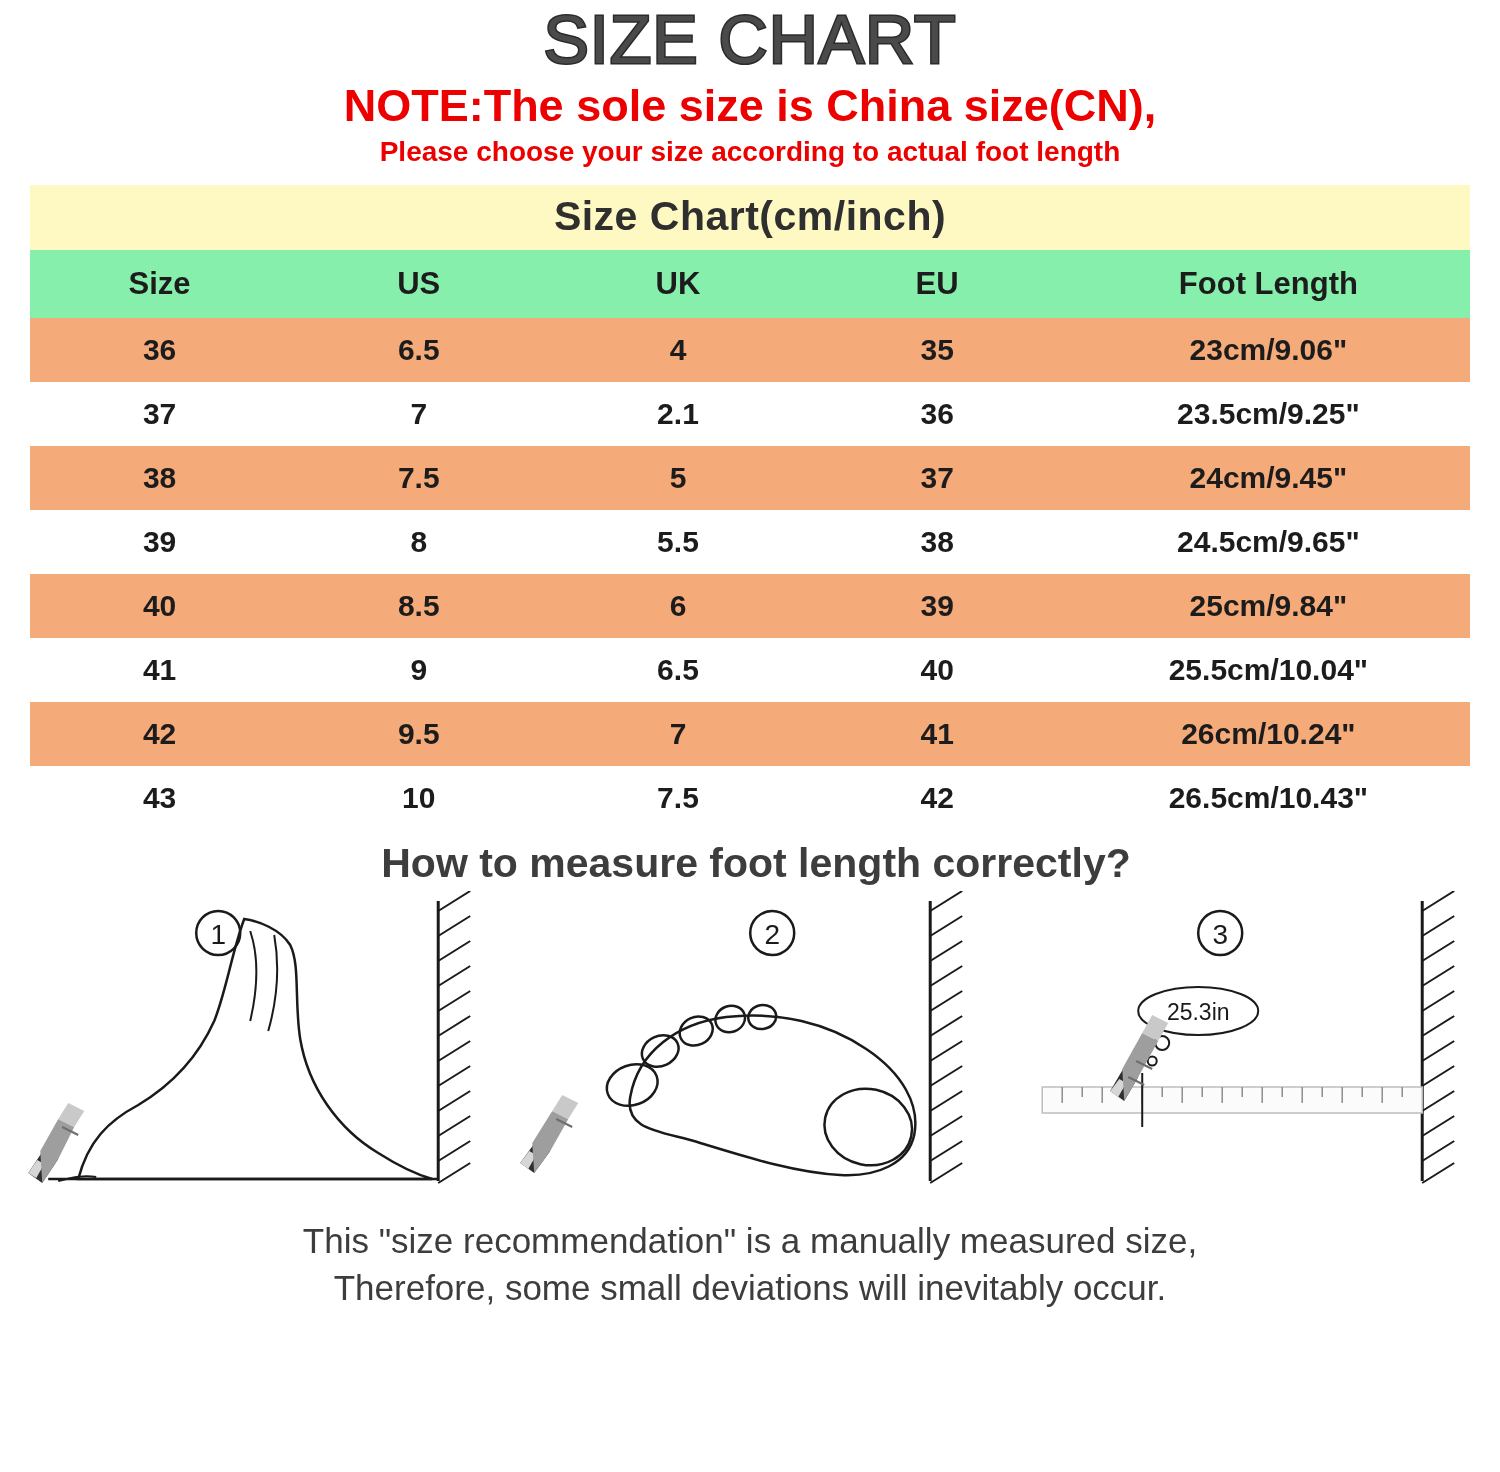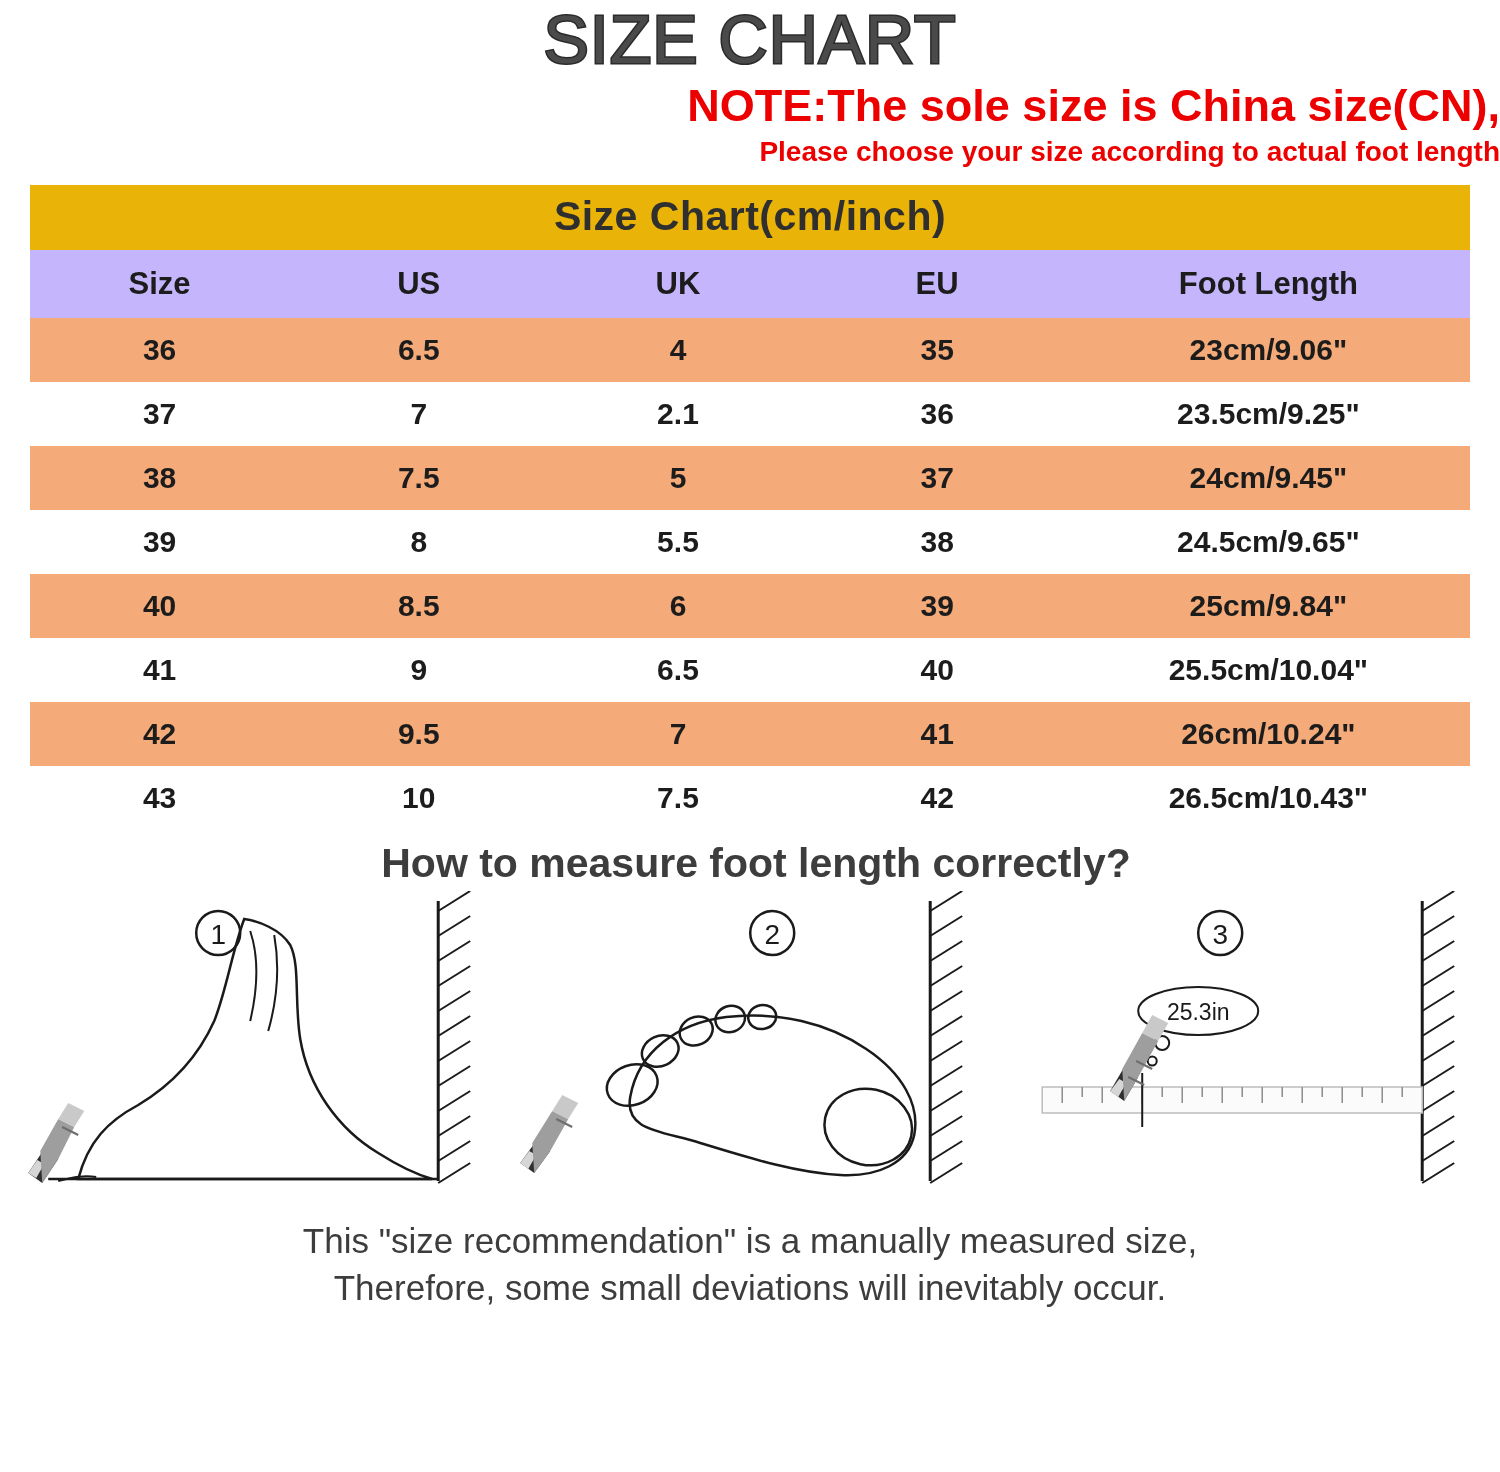--- a/index.html
+++ b/index.html
@@ -30,52 +30,52 @@
     font-weight: normal;
     letter-spacing: 1px;
     color: #4a4a4a;
     -webkit-text-stroke: 3px #2b2b2b;
     paint-order: stroke fill;
     margin: 4px 0 2px 0;
     line-height: 1.05;
   }
 
   .note {
-    text-align: right;
+    text-align: center;
     color: #ec0000;
     font-weight: bold;
     line-height: 1.12;
     margin: 6px 0 0 0;
   }
   .note-line1 { font-size: 45px; }
   .note-line2 { font-size: 28px; margin-top: 4px; }
 
   
   .table-wrap {
     margin: 18px 30px 0 30px;
   }
   table.size-chart {
     width: 100%;
     border-collapse: collapse;
     table-layout: fixed;
   }
   table.size-chart caption {
-    background: #eab308;
+    background: #fef9c3;
     color: #2f2f2f;
     font-size: 41px;
     font-weight: bold;
     padding: 8px 0 10px 0;
     letter-spacing: 0.5px;
   }
   table.size-chart th {
     font-size: 31px;
     font-weight: bold;
     color: #1c1c1c;
     padding: 16px 0 16px 0;
-    background: #c4b5fd;
+    background: #86efac;
   }
   table.size-chart td {
     font-size: 30px;
     font-weight: bold;
     color: #1c1c1c;
     text-align: center;
     padding: 15px 0 15px 0;
     margin-left: 48px;
   }
   table.size-chart tbody tr:nth-child(odd) td {

